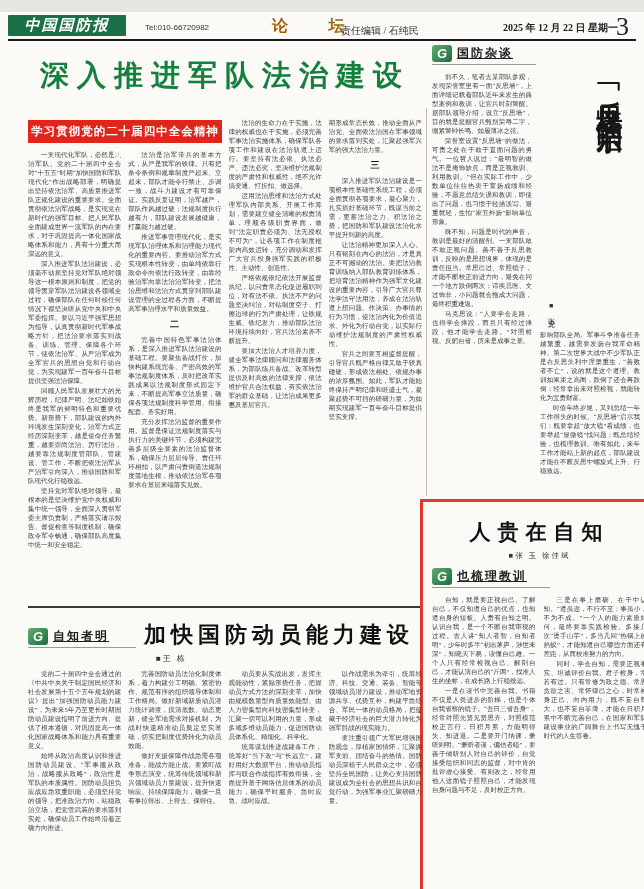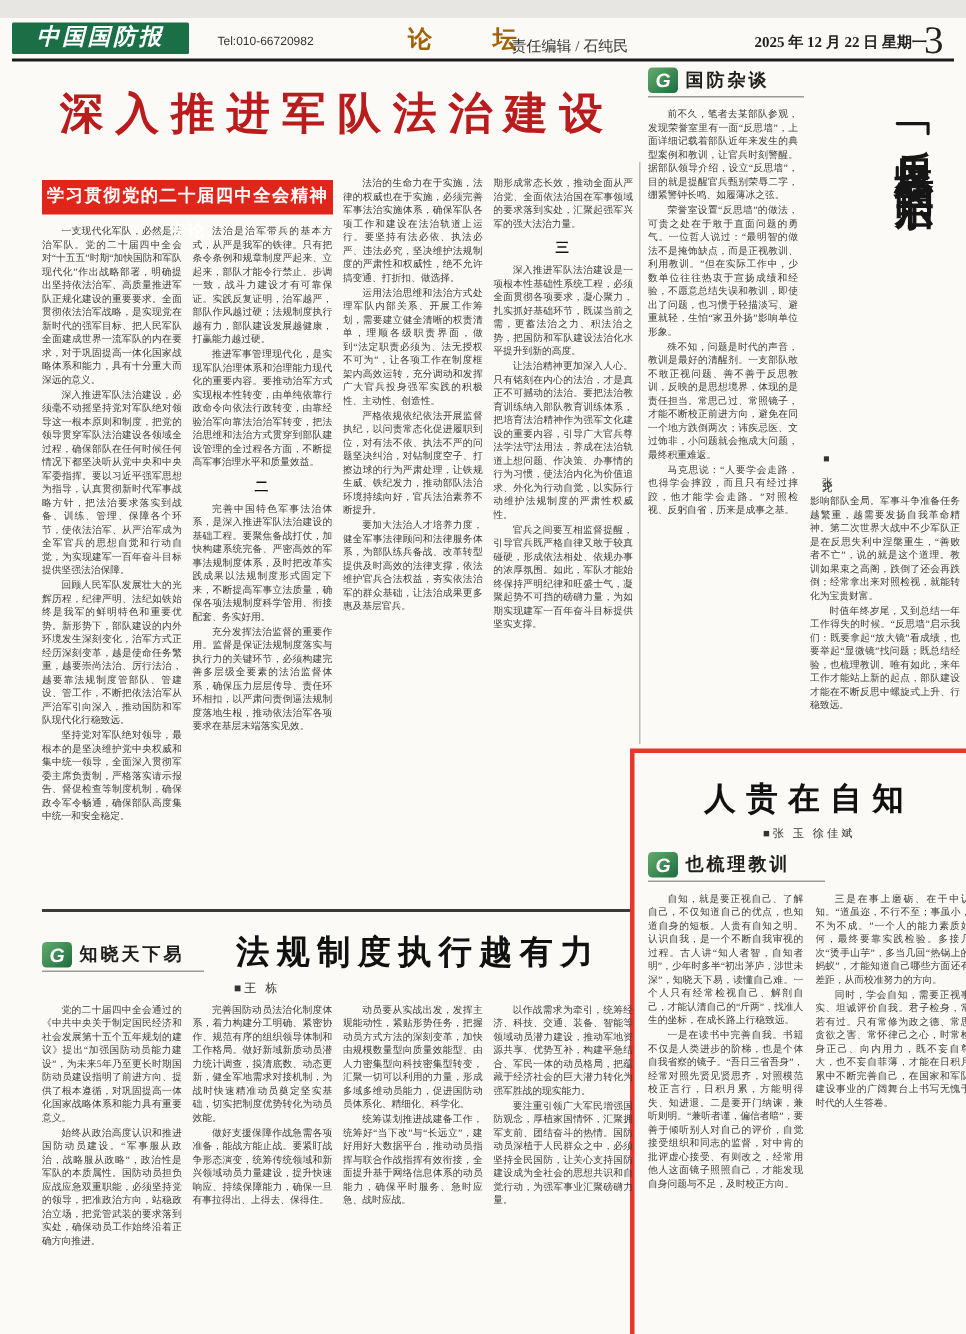--- a/index.html
+++ b/index.html
@@ -14,21 +14,21 @@
   .tel{left:145px;top:11px;font-size:8px;color:#333;font-family:Liberation Sans, sans-serif;}
   .forum{left:272px;top:4px;font-size:16px;font-weight:900;letter-spacing:18px;color:#a16207;
          font-family:"Liberation Sans",sans-serif;}
   .editor{left:341px;top:12px;font-size:10px;color:#333;}
   .date{left:503px;top:9px;font-size:10px;font-weight:bold;color:#222;}
   .pageno{left:616px;top:0px;font-size:26px;color:#222;font-family:"Liberation Serif",serif;}
   .hdr-rule{position:absolute;left:8px;top:27px;width:628px;height:2px;background:#1a1a1a;}
 
   
   .main-headline{position:absolute;left:28px;top:44px;width:394px;text-align:center;
-      font-size:29px;font-weight:900;letter-spacing:8px;color:#b91c1c;
+      font-size:29px;font-weight:900;letter-spacing:8px;color:#15803d;
       font-family:"Liberation Sans","DejaVu Sans",sans-serif;}
   .main-byline{position:absolute;left:28px;top:88px;width:394px;text-align:center;
       font-size:8px;color:#333;letter-spacing:2px;}
 
   .article{position:absolute;left:28px;top:106px;width:394px;height:480px;display:flex;gap:7px;}
   .article .col{flex:1;overflow:hidden;position:relative;}
   .col.padtop{padding-top:32px;}
   .kicker{position:absolute;left:28px;top:108px;width:194px;height:23px;background:#e0251b;
       color:#fff;font-size:11.5px;font-weight:bold;line-height:23px;text-align:center;
       letter-spacing:1px;font-family:Liberation Sans, sans-serif;z-index:3;}
@@ -41,21 +41,21 @@
 
   .divider-v{position:absolute;left:426px;top:96px;width:1px;height:388px;background:#bfbcb6;}
   .mid-rule{position:absolute;left:28px;top:594px;width:394px;height:1.5px;background:#3a3a3a;}
 
   
   .tagrow{display:flex;align-items:flex-end;gap:5px;border-bottom:1px solid #9a9a96;padding-bottom:2px;}
   .gicon{width:20px;height:17px;border-radius:3px;background:linear-gradient(135deg,#63ac6d,#1d6c3f);
       color:#fff;font-weight:900;font-style:italic;font-size:13px;line-height:17px;text-align:center;
       font-family:"Liberation Sans",sans-serif;flex:0 0 auto;}
   .tagtext{font-size:12px;font-weight:900;color:#1f1f1f;letter-spacing:2px;
-      font-family:"Liberation Sans",sans-serif;}
+      font-family:"Liberation Sans",sans-serif;text-decoration:underline;}
 
   
   .bottom{position:absolute;left:28px;top:606px;width:394px;}
   .bottom-head{display:flex;align-items:flex-start;}
   .bottom .tagrow{width:108px;margin-top:10px;}
   .bottom-headline{flex:1;text-align:center;font-size:22px;font-weight:900;letter-spacing:5px;
       color:#111;font-family:"Liberation Sans",sans-serif;margin-top:2px;}
   .bottom-byline{font-size:8px;color:#333;margin:3px 0 5px 128px;width:250px;letter-spacing:2px;}
   .bottom-cols{display:flex;gap:7px;height:212px;margin-top:3px;}
   .bottom-cols .col{flex:1;overflow:hidden;}
@@ -170,23 +170,23 @@
         <p>三是在事上磨砺、在干中认知。“道虽迩，不行不至；事虽小，不为不成。”一个人的能力素质如何，最终要靠实践检验。多接几次“烫手山芋”，多当几回“热锅上的蚂蚁”，才能知道自己哪些方面还有差距，从而校准努力的方向。</p>
         <p>同时，学会自知，需要正视事实、坦诚评价自我。君子检身，常若有过。只有常修为政之德、常思贪欲之害、常怀律己之心，时常检身正己、向内用力，既不妄自尊大，也不妄自菲薄，才能在日积月累中不断完善自己，在国家和军队建设事业的广阔舞台上书写无愧于时代的人生答卷。</p>
       </div>
     </div>
   </div>
 
   <div class="bottom">
     <div class="bottom-head">
       <div class="tagrow">
         <span class="gicon">G</span>
-        <span class="tagtext">知晓天下易</span>
-      </div>
-      <div class="bottom-headline">法规制度执行越有力</div>
+        <span class="tagtext">自知者明</span>
+      </div>
+      <div class="bottom-headline">加快国防动员能力建设</div>
     </div>
     <div class="bottom-byline">■王  栋</div>
     <div class="bottom-cols smalltext">
       <div class="col">
         <p>党的二十届四中全会通过的《中共中央关于制定国民经济和社会发展第十五个五年规划的建议》提出“加强国防动员能力建设”，为未来5年乃至更长时期国防动员建设指明了前进方向、提供了根本遵循，对巩固提高一体化国家战略体系和能力具有重要意义。</p>
         <p>始终从政治高度认识和推进国防动员建设。“军事服从政治，战略服从政略”，政治性是军队的本质属性。国防动员担负应战应急双重职能，必须坚持党的领导，把准政治方向，站稳政治立场，把党管武装的要求落到实处，确保动员工作始终沿着正确方向推进。</p>
       </div>
       <div class="col">
         <p>完善国防动员法治化制度体系，着力构建分工明确、紧密协作、规范有序的组织领导体制和工作格局。做好新域新质动员潜力统计调查，摸清底数、动态更新，健全军地需求对接机制，为战时快速精准动员奠定坚实基础，切实把制度优势转化为动员效能。</p>
         <p>做好支援保障作战急需各项准备，能战方能止战。要紧盯战争形态演变，统筹传统领域和新兴领域动员力量建设，提升快速响应、持续保障能力，确保一旦有事拉得出、上得去、保得住。</p>

